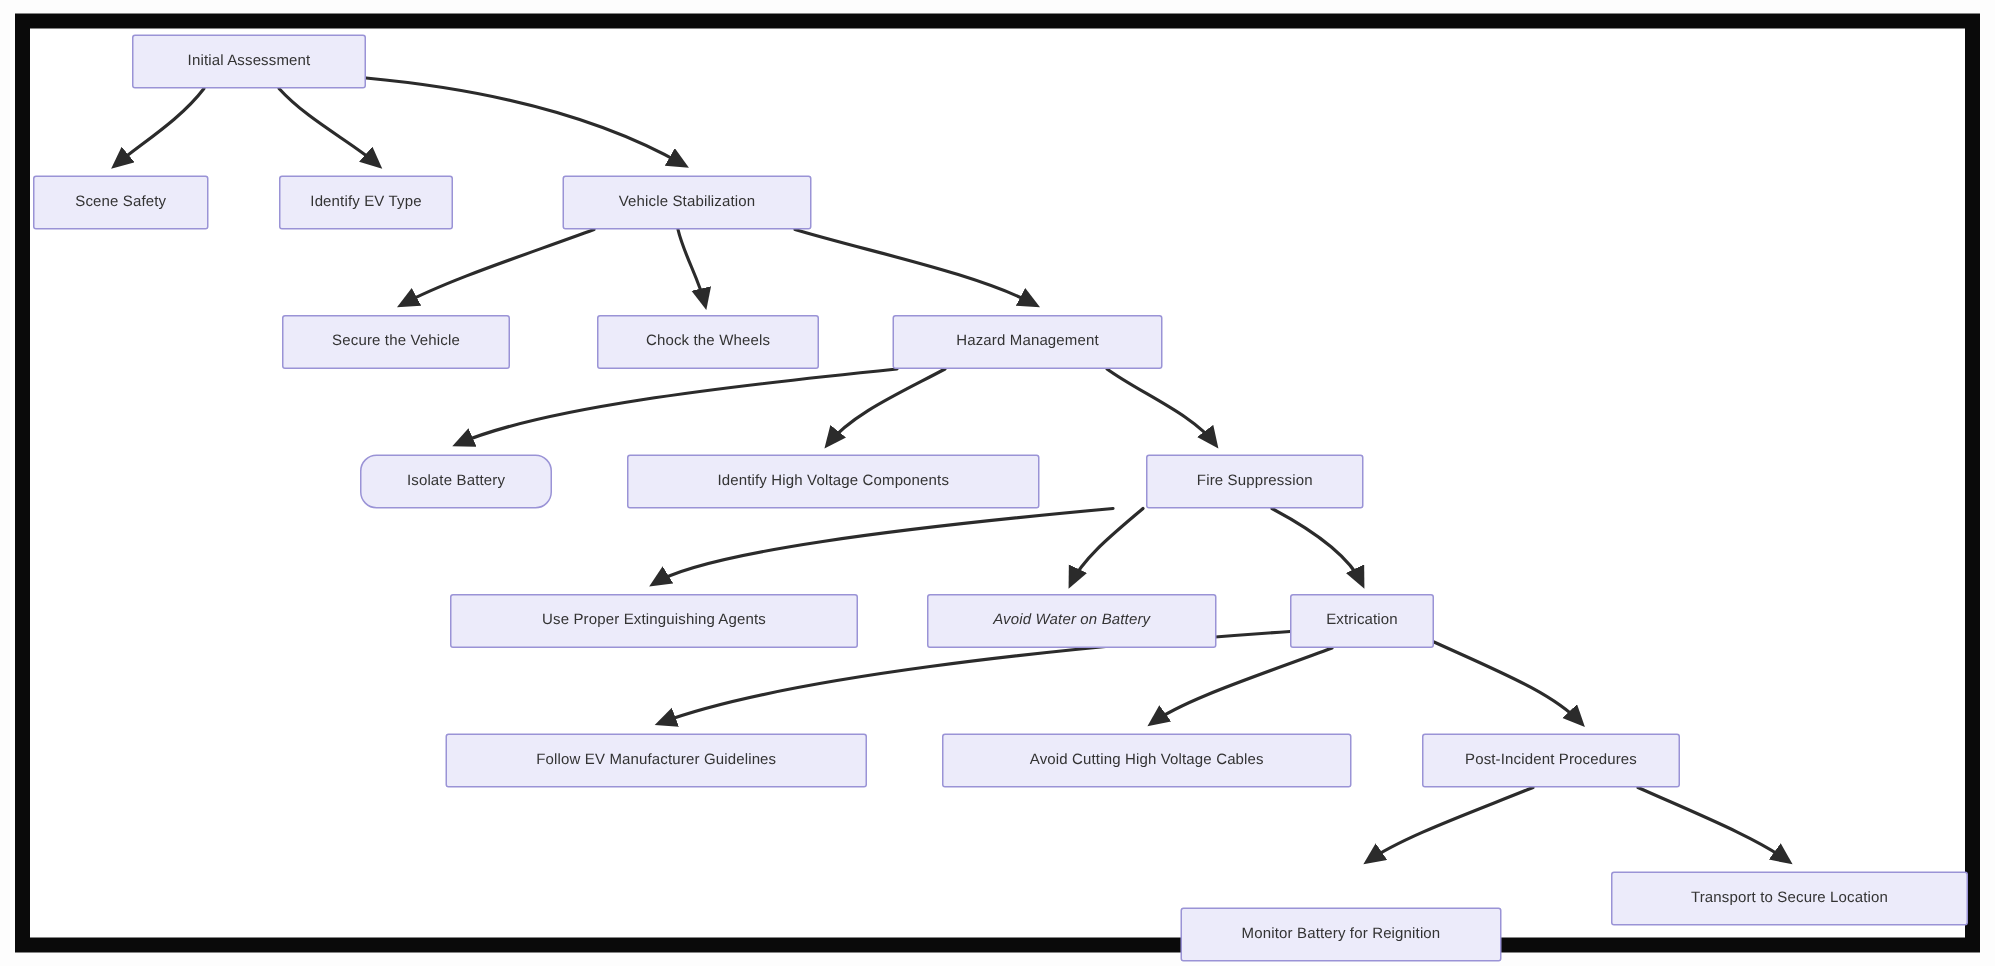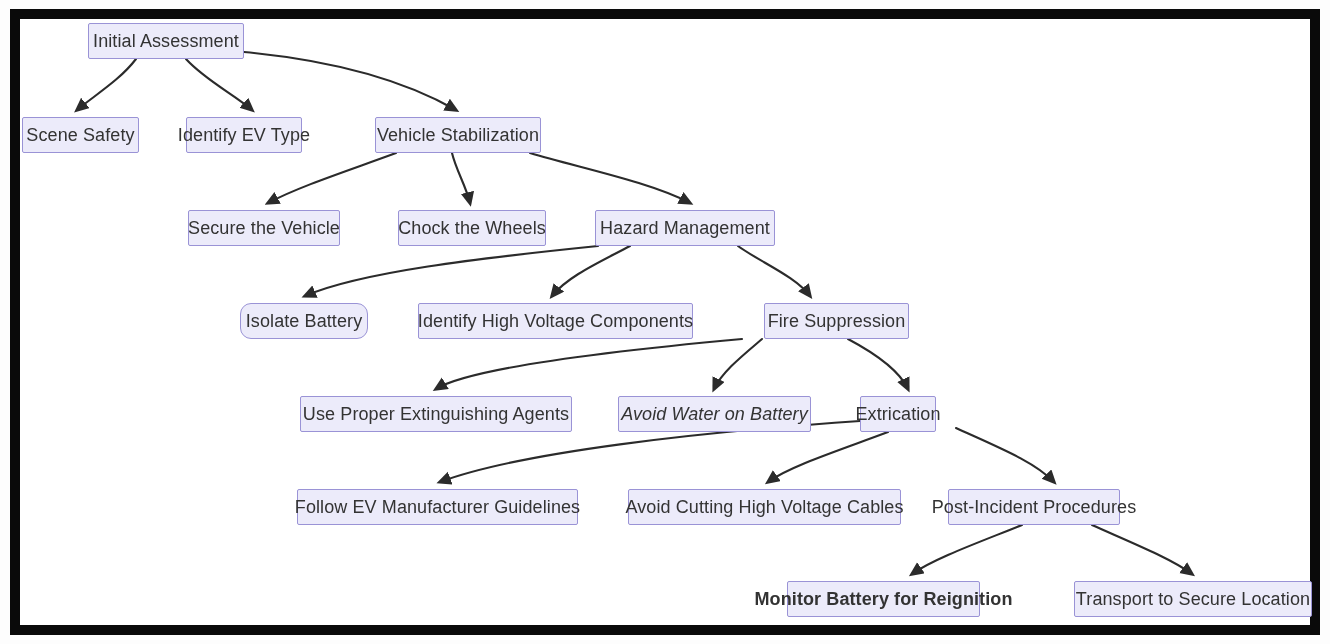--- a/index.html
+++ b/index.html
@@ -40,21 +40,21 @@
     height: 644px;
     pointer-events: none;
   }
   .node {
     position: absolute;
     box-sizing: border-box;
     background: #ecebfa;
     border: 1px solid #9a93d6;
     border-radius: 2px;
     color: #333333;
-    font-size: 18px;
+    font-size: 10px;
     line-height: 1;
     display: flex;
     align-items: center;
     justify-content: center;
     white-space: nowrap;
     letter-spacing: 0.1px;
   }
   .node-label {
     display: block;
   }
@@ -121,33 +121,33 @@
         </div>
         <div class="node" style="left: 740px; top: 303px; width: 145px; height: 36px; margin-left: 24px;">
           <span class="node-label">Fire Suppression</span>
         </div>
         <div class="node" style="left: 300px; top: 396px; width: 272px; height: 36px;">
           <span class="node-label">Use Proper Extinguishing Agents</span>
         </div>
         <div class="node" style="left: 618px; top: 396px; width: 193px; height: 36px; font-style: italic;">
           <span class="node-label">Avoid Water on Battery</span>
         </div>
-        <div class="node" style="left: 860px; top: 396px; width: 76px; height: 36px;">
+        <div class="node" style="left: 860px; top: 396px; width: 96px; height: 36px;">
           <span class="node-label">Extrication</span>
         </div>
         <div class="node" style="left: 297px; top: 489px; width: 281px; height: 36px;">
           <span class="node-label">Follow EV Manufacturer Guidelines</span>
         </div>
         <div class="node" style="left: 628px; top: 489px; width: 273px; height: 36px;">
           <span class="node-label">Avoid Cutting High Voltage Cables</span>
         </div>
         <div class="node" style="left: 948px; top: 489px; width: 172px; height: 36px;">
           <span class="node-label">Post-Incident Procedures</span>
         </div>
-        <div class="node" style="left: 787px; top: 581px; width: 193px; height: 36px; font-weight: bold;">
+        <div class="node" style="left: 787px; top: 605px; width: 214px; height: 36px;">
           <span class="node-label">Monitor Battery for Reignition</span>
         </div>
         <div class="node" style="left: 1074px; top: 581px; width: 238px; height: 36px;">
           <span class="node-label">Transport to Secure Location</span>
         </div>
       </div>
   </div>
 </div>
 
 </body></html>

